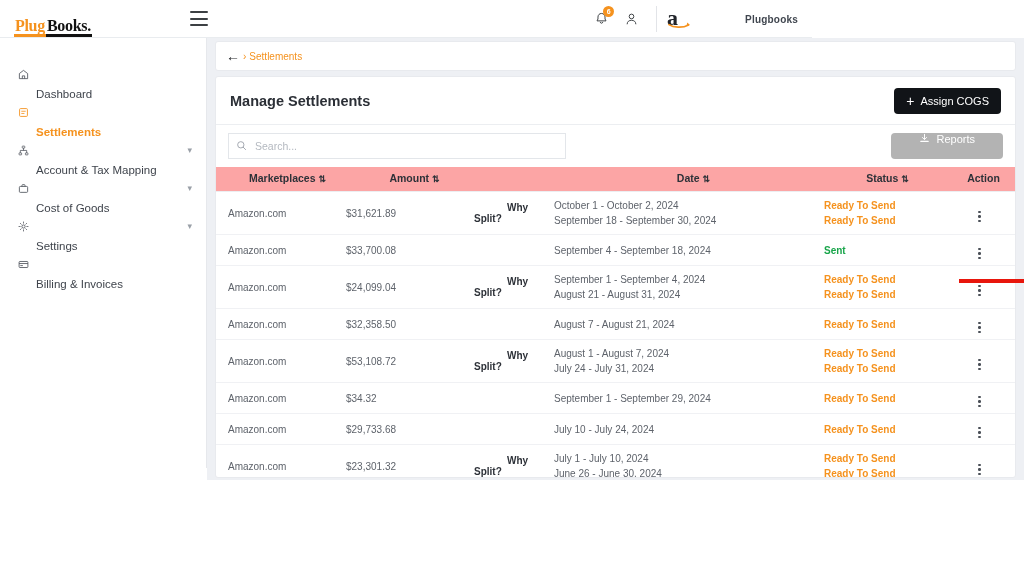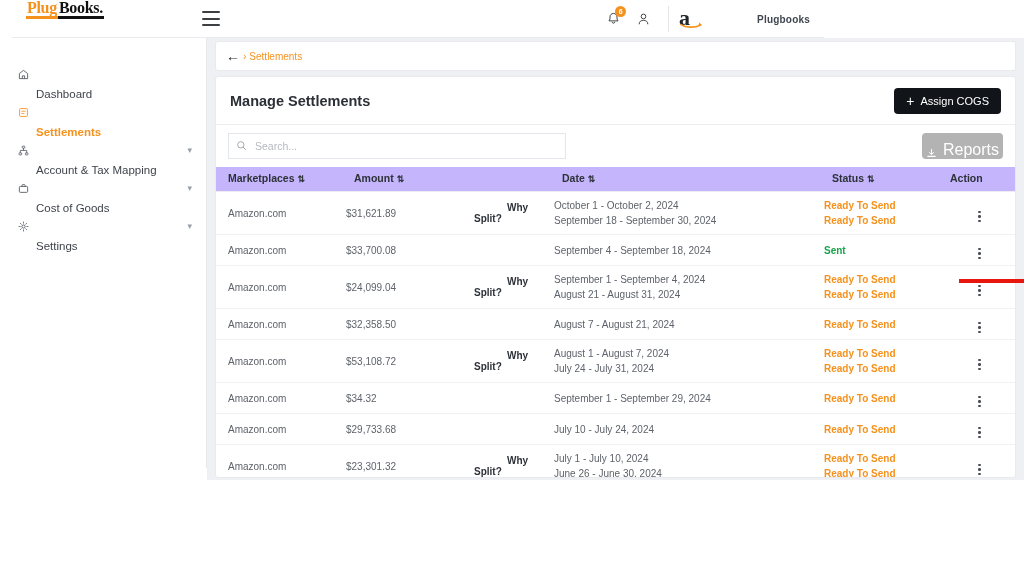--- a/index.html
+++ b/index.html
@@ -8,21 +8,21 @@
     font-family: "Liberation Sans", sans-serif;
     background: #ffffff;
     overflow: hidden;
   }
   #app { position: relative; width: 1024px; height: 576px; background:#ffffff; }
 
   
   .topbar {
     position: absolute; left:0; top:0; width:812px; height:38px;
     background:#ffffff; border-bottom:1px solid #e9ecef;
-    display:flex; align-items:flex-start;margin-left:12px;
+    display:flex; align-items:flex-end;
   }
   .logo { margin-left:14px; display:flex; align-items:flex-end; font-weight:bold; font-size:16px; letter-spacing:-0.3px; }
   .logo .plug {
     color:#f5921e; border-bottom:3px solid #f5921e; line-height:16px; padding:0 1px;
     font-family:"Liberation Serif", serif; font-weight:bold;
   }
   .logo .books {
     color:#111; border-bottom:3px solid #111; line-height:16px; padding:0 1px;
     font-family:"Liberation Serif", serif; font-weight:bold;
   }
@@ -95,29 +95,29 @@
     display:flex; align-items:center; padding-left:26px; background:#fff;
   }
   .searchbox svg { position:absolute; left:7px; top:6px; }
   .searchbox input {
     border:none; outline:none; width:100%; font-size:10.5px; color:#5b6068;
     font-family:"Liberation Sans", sans-serif; background:transparent;
   }
   .searchbox input::placeholder { color:#b4b9c0; }
   .btn-grey {
     background:#b3b3b3; color:#ffffff; border:none; border-radius:4px;
-    height:26px; padding:0 4px; font-size:16px; display:flex; align-items:flex-end;
+    height:26px; padding:0 28px; font-size:11px; display:flex; align-items:flex-start;
     gap:6px; cursor:pointer; font-family:"Liberation Sans", sans-serif;
   }
 
   
   table.tbl { width:100%; border-collapse:collapse; table-layout:fixed; }
   table.tbl thead th {
-    font-size:10.5px; color:#2d3138; font-weight:bold; text-align:left;
-    padding:5px 0 7px 8px; border-bottom:1px solid #eceef1; background:#c4b5fd;
+    font-size:10.5px; color:#2d3138; font-weight:bold; text-align:center;
+    padding:5px 0 7px 8px; border-bottom:1px solid #eceef1; background:#fca5a5;
   }
   .sorticon { display:inline-block; margin-left:3px; color:#2d3138; font-size:9px; letter-spacing:-1px; }
   table.tbl td {
     font-size:10px; color:#5e636b; border-bottom:1px solid #f0f1f4;
     padding:6px 0; vertical-align:middle;
   }
   .c-mkt { width:130px; padding-left:12px !important; }
   .c-amt { width:128px; }
   .c-split { width:80px; }
   .c-date { width:270px; }
@@ -233,20 +233,30 @@
       <span class="nicon">
         <svg width="11" height="11" viewBox="0 0 16 16" fill="none">
             <circle cx="8" cy="8" r="2.3" stroke="currentColor" stroke-width="1.2"></circle>
             <path d="M8 1.4v1.8M8 12.8v1.8M1.4 8h1.8M12.8 8h1.8M3.4 3.4l1.3 1.3M11.3 11.3l1.3 1.3M12.6 3.4l-1.3 1.3M4.7 11.3l-1.3 1.3" stroke="currentColor" stroke-width="1.1" stroke-linecap="round"></path>
           </svg>
       </span>
       <span class="nlabel">Settings</span>
       <span class="chev">▾</span>
     </div>
 
+    <div class="nav-item" style="margin-bottom:10px">
+      <span class="nicon">
+        <svg width="11" height="11" viewBox="0 0 16 16" fill="none">
+            <rect x="1.6" y="3.6" width="12.8" height="8.8" rx="1.3" stroke="currentColor" stroke-width="1.2"></rect>
+            <path d="M1.6 6.6h12.8" stroke="currentColor" stroke-width="1.2"></path>
+            <path d="M3.9 9.6h2.6" stroke="currentColor" stroke-width="1.2" stroke-linecap="round"></path>
+          </svg>
+      </span>
+      <span class="nlabel">Billing &amp; Invoices</span>
+    </div>
 
   </div>
 
   <div class="main">
 
     <div class="crumbbar">
       <span class="crumb-back">←</span>
       <span class="crumb-sep">›</span>
       <span class="crumb-txt">Settlements</span>
     </div>

